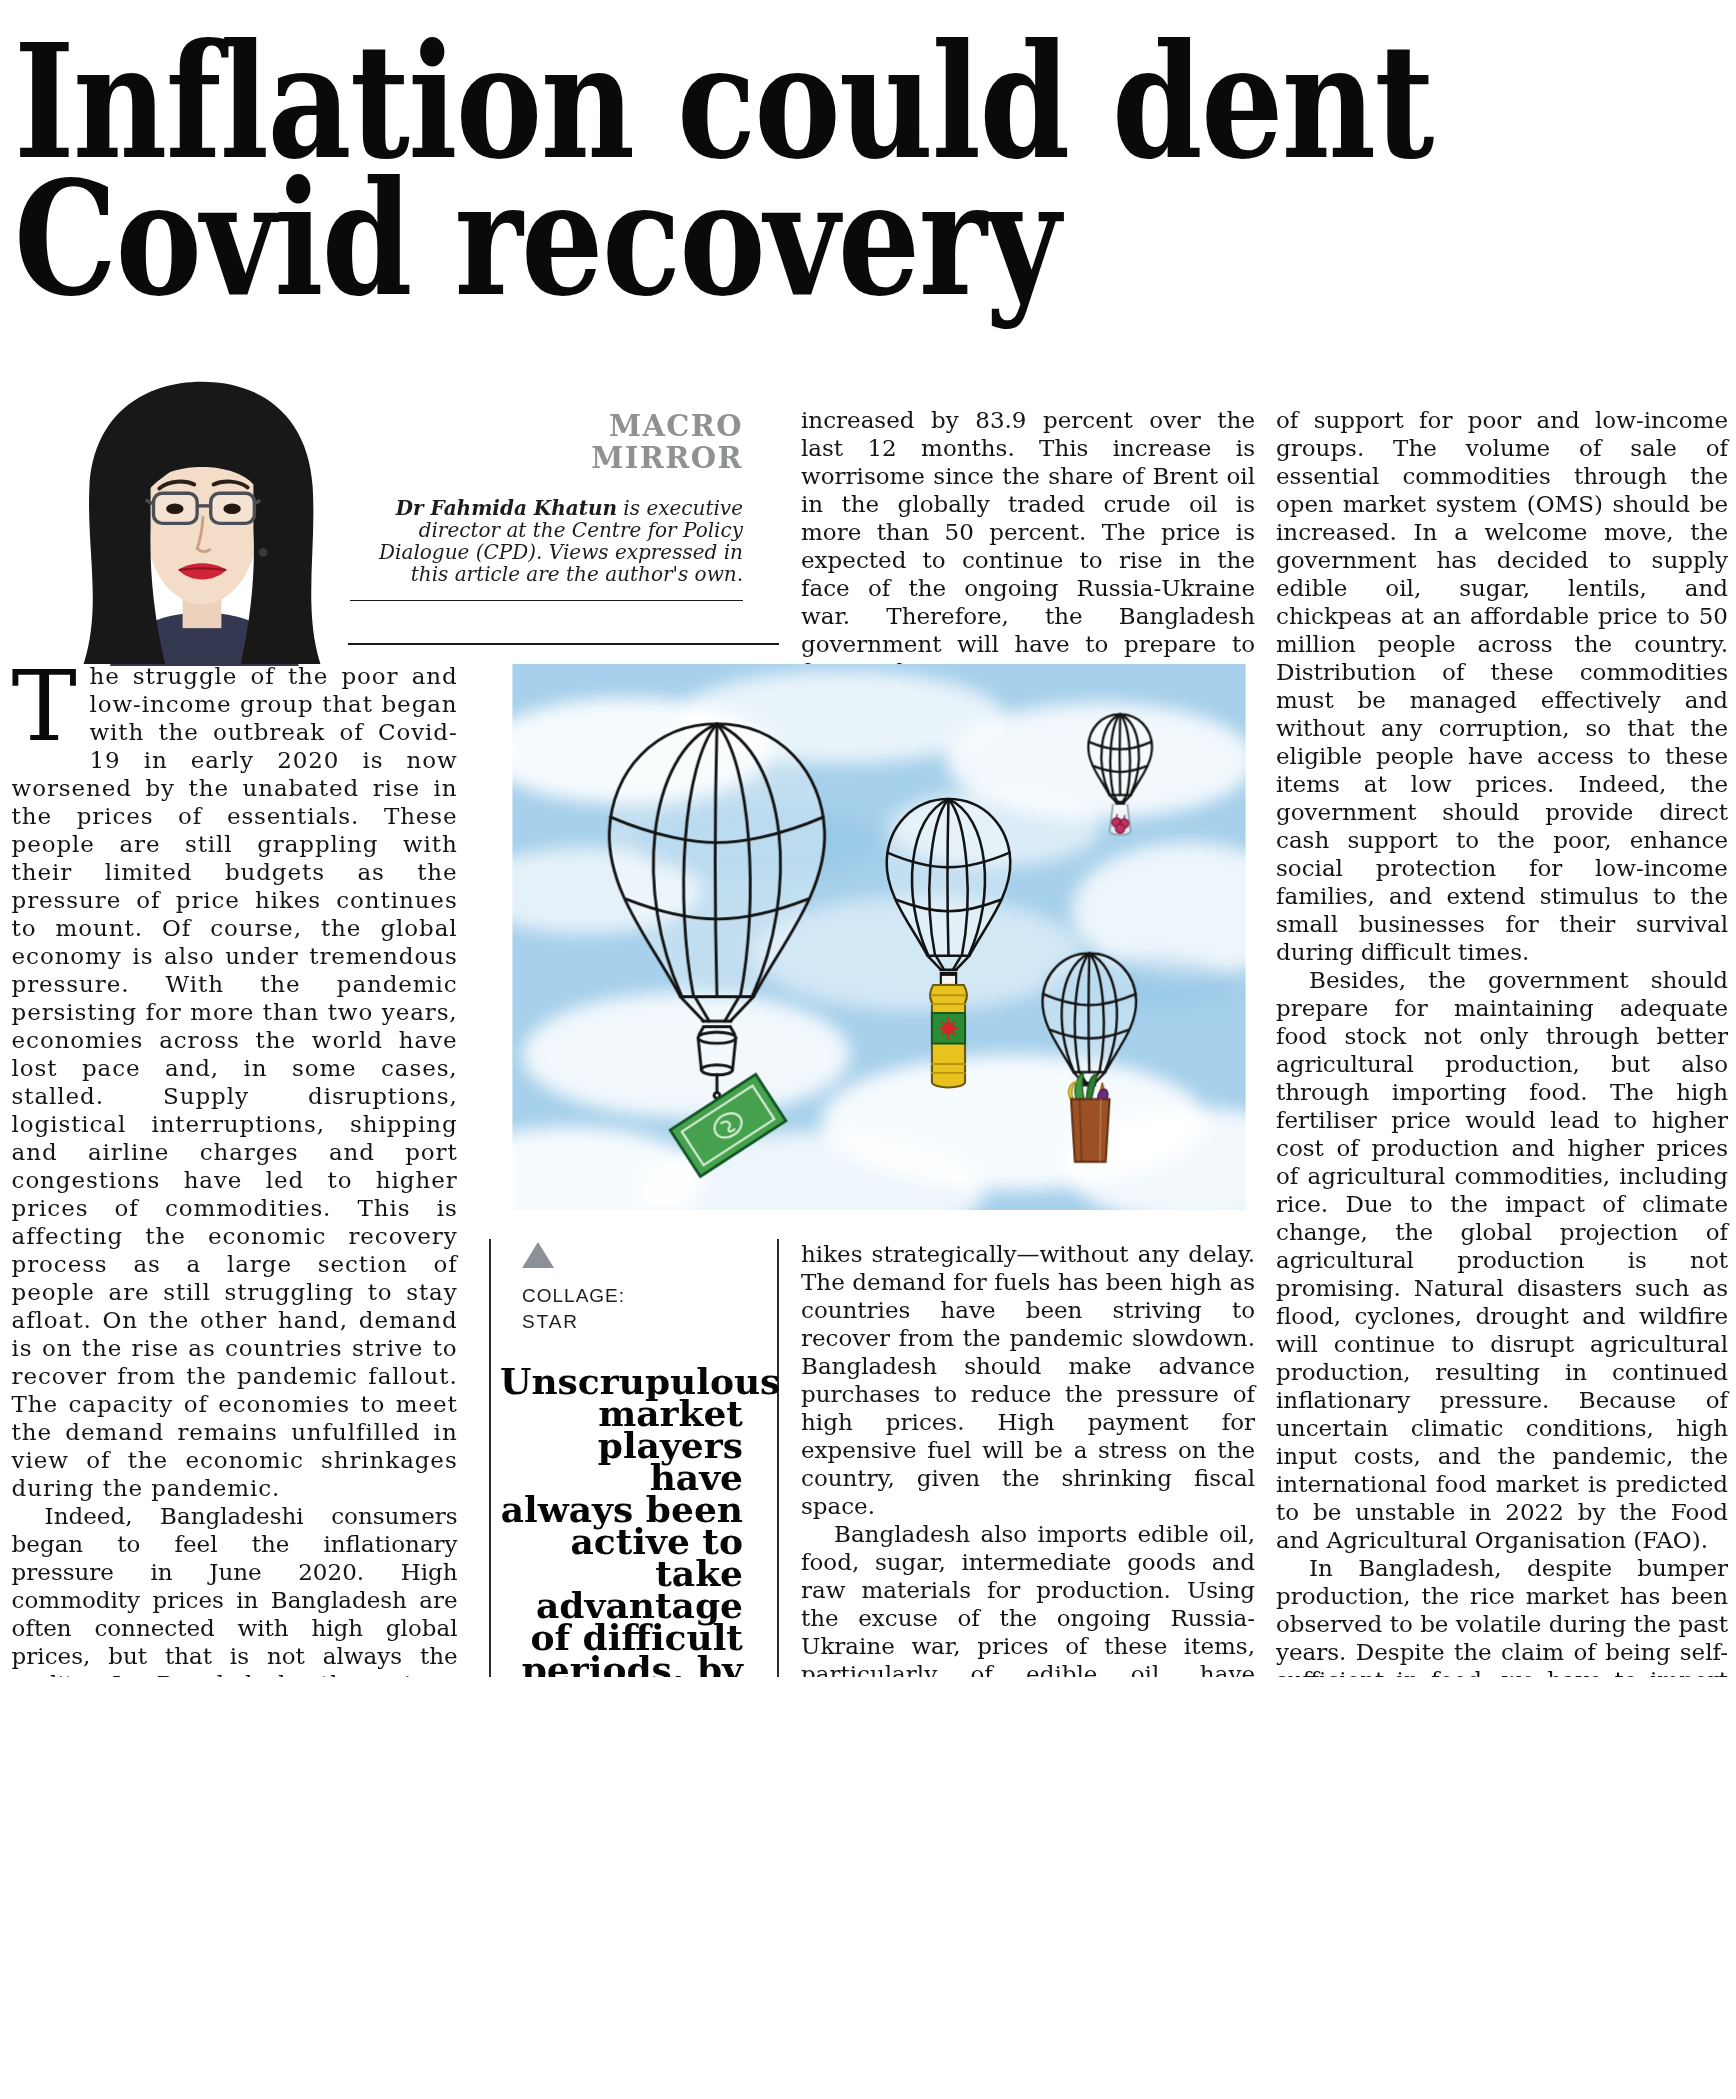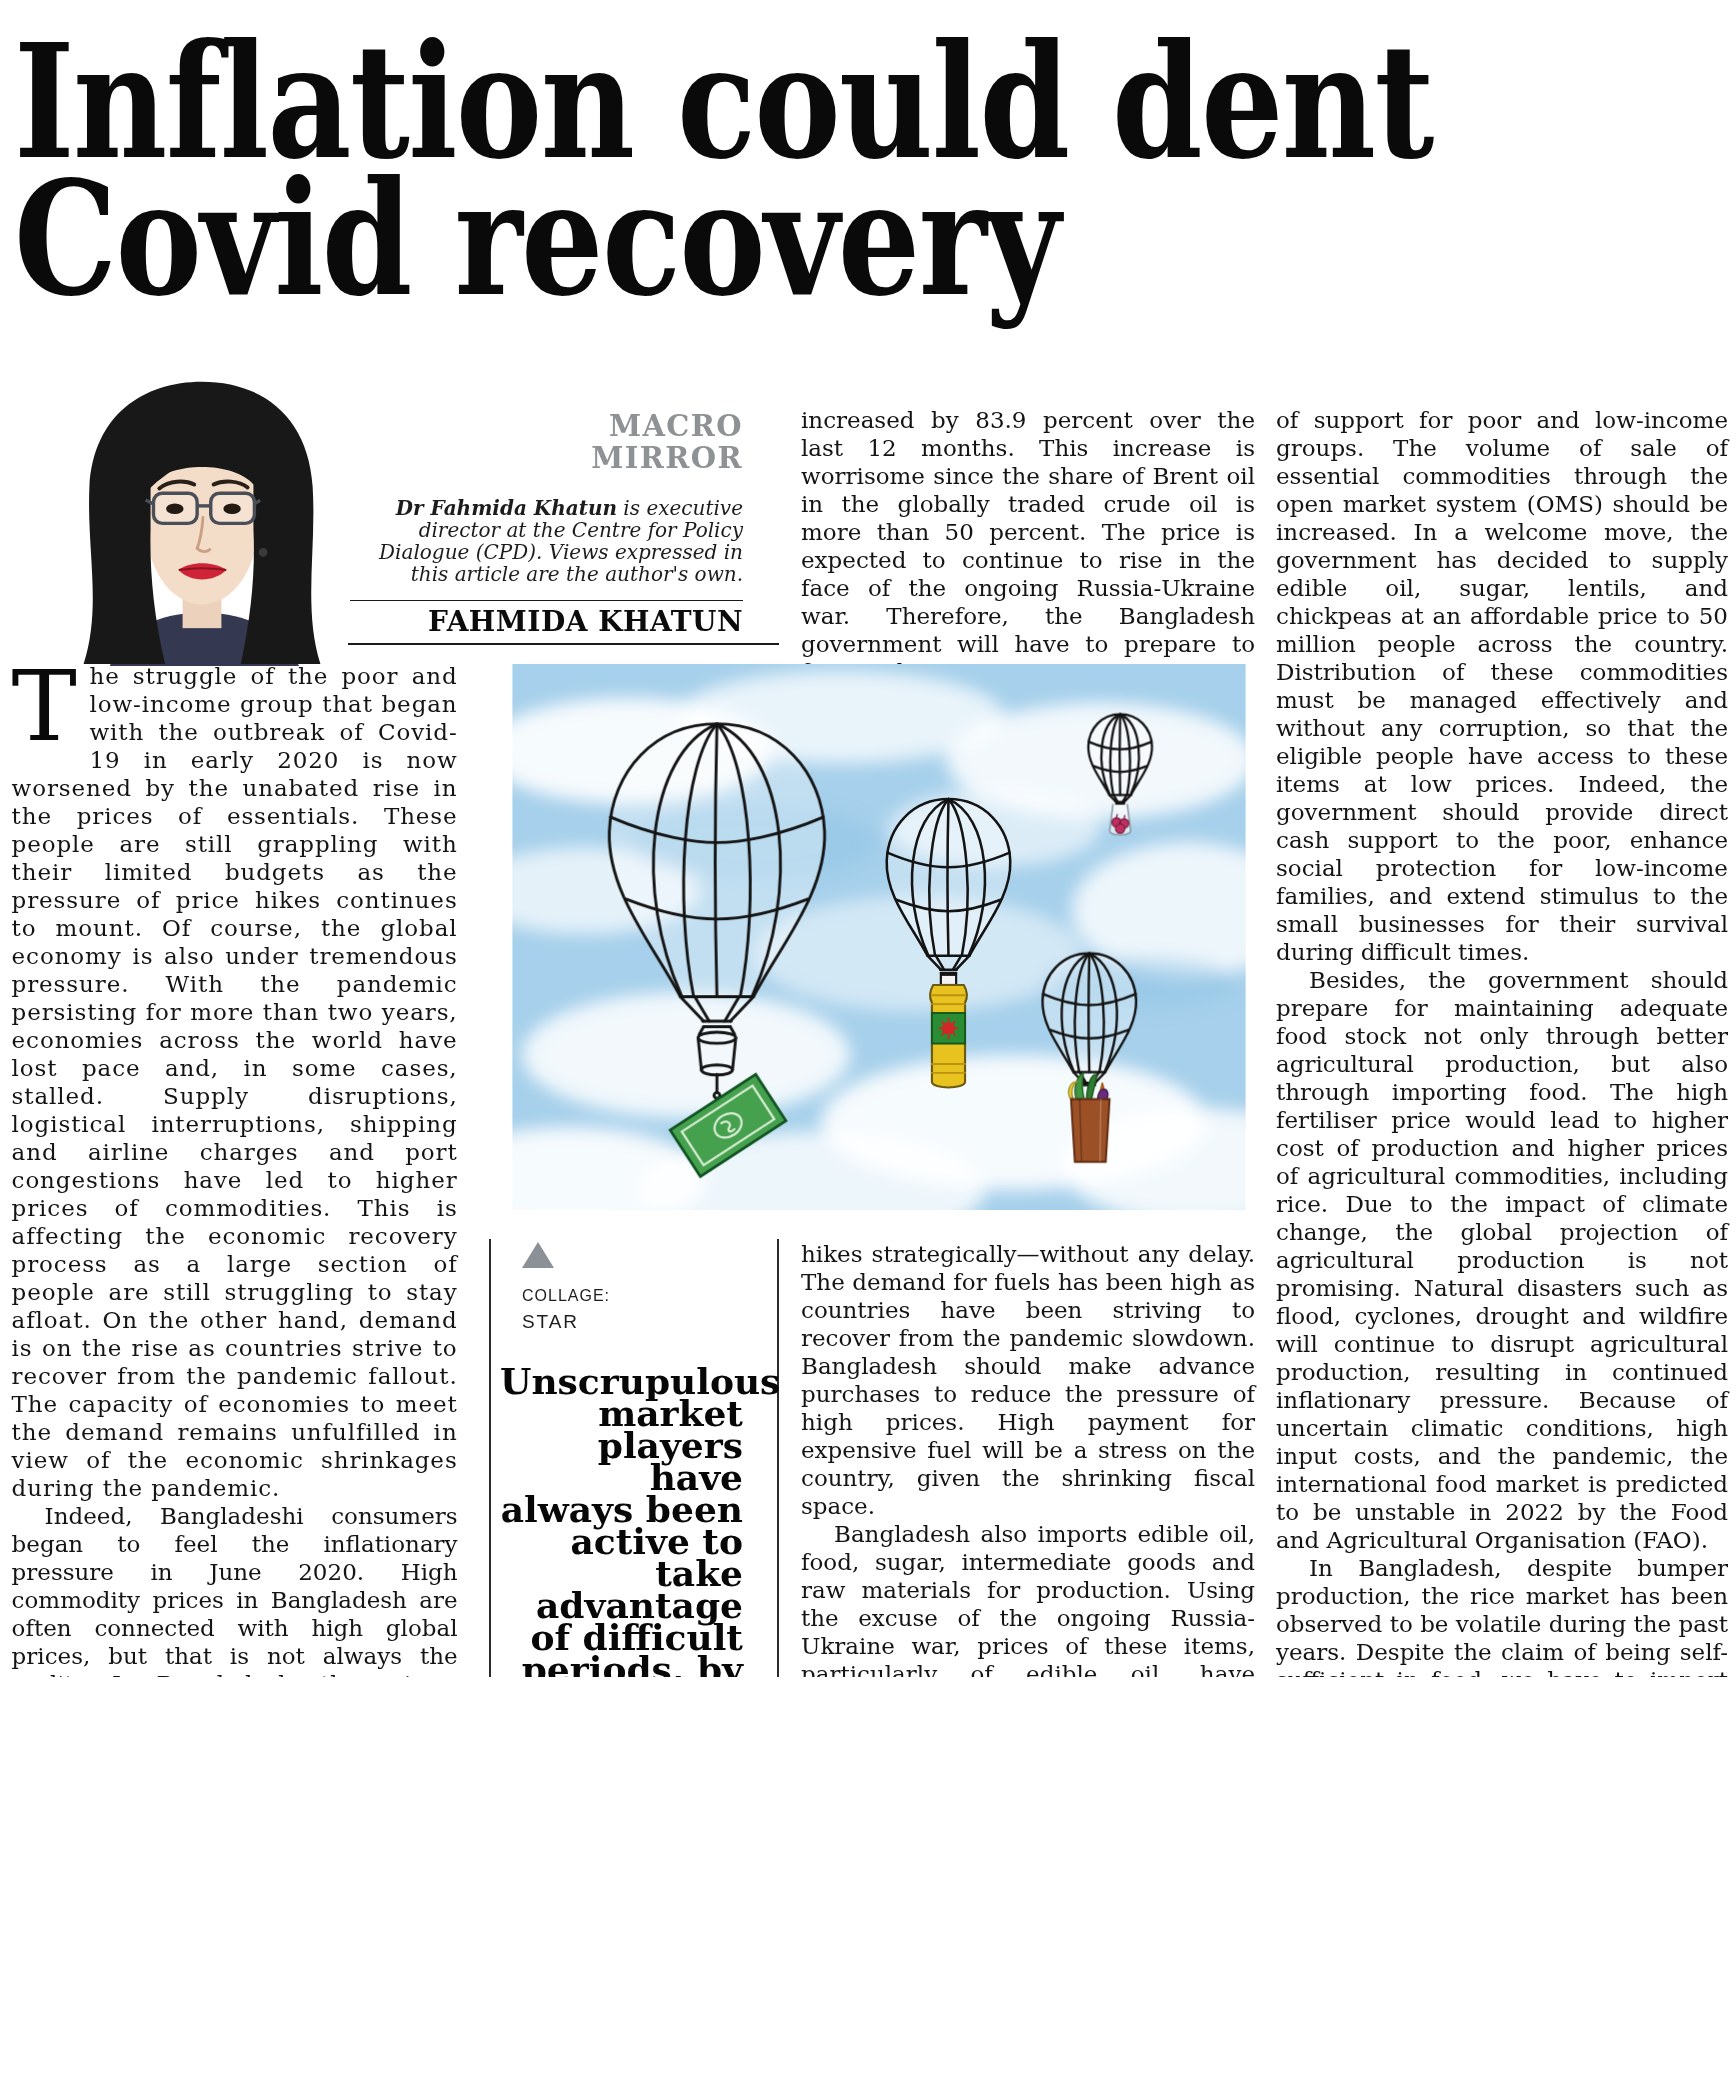--- a/index.html
+++ b/index.html
@@ -28,21 +28,21 @@
   #col1{left:11.6px;top:662px;width:446px;}
   #col2top{left:801px;top:406px;width:454px;}
   #col2bottom{left:801px;top:1240px;width:454px;}
   #col3{left:1276px;top:406px;width:452px;}
   
   .collage{position:absolute;left:512px;top:664px;width:734px;height:546px;}
   .caption{position:absolute;left:522px;top:1242px;width:222px;
      font-family:"Liberation Sans","DejaVu Sans",sans-serif;color:#1d1d1d;}
   .caption .tri{width:0;height:0;border-left:16.4px solid transparent;border-right:16.4px solid transparent;
      border-bottom:26px solid #8b9196;margin-bottom:15.4px;}
-  .caption .cap-label{font-size:16px;line-height:26px;letter-spacing:1px;}
+  .caption .cap-label{font-size:19px;line-height:26px;letter-spacing:1px;}
   .caption .cap-credit{font-size:19px;line-height:26px;font-weight:400;letter-spacing:1.9px;}
   
   .vrule{position:absolute;top:1239px;width:1.9px;height:860px;background:#2b2b2b;}
   #vruleL{left:489px;}
   #vruleR{left:777px;}
   .pullquote{position:absolute;left:500px;top:1365px;width:243px;text-align:right;
      font-weight:700;font-size:36px;line-height:32px;color:#070707;white-space:pre-line;}
   
   .portrait{position:absolute;left:56px;top:370px;width:292px;height:296px;}
 </style>
@@ -88,21 +88,20 @@
   </div>
 
   <div class="author-block">
     <div class="kicker">MACRO
 MIRROR</div>
     <div class="bio"><span class="bio-name">Dr Fahmida Khatun</span><span> is executive
 director at the Centre for Policy
 Dialogue (CPD). Views expressed in
 this article are the author's own.</span></div>
     <div class="author-rule-top"></div>
-    <div class="author-name">FAHMIDA KHATUN</div>
   </div>
   <div class="author-rule-bottom"></div>
 
   <div class="col" id="col1">
     <p class="tracked"><span class="dropcap">T</span><span>he struggle of the poor and low-income group that began with the outbreak of Covid-19 in early 2020 is now worsened by the unabated rise in the prices of essentials. These people are still grappling with their limited budgets as the pressure of price hikes continues to mount. Of course, the global economy is also under tremendous pressure. With the pandemic persisting for more than two years, economies across the world have lost pace and, in some cases, stalled. Supply disruptions, logistical interruptions, shipping and airline charges and port congestions have led to higher prices of commodities. This is affecting the economic recovery process as a large section of people are still struggling to stay afloat. On the other hand, demand is on the rise as countries strive to recover from the pandemic fallout. The capacity of economies to meet the demand remains unfulfilled in view of the economic shrinkages during the pandemic.</span></p>
     <p class="indent">Indeed, Bangladeshi consumers began to feel the inflationary pressure in June 2020. High commodity prices in Bangladesh are often connected with high global prices, but that is not always the reality. In Bangladesh, there is a tendency to blame external factors for high prices even if certain commodities do not have any connections with the global demand. As the country imports a few important commodities, higher prices of those will be passed onto the consumers. Unfortunately, such pass-through is reflected only in the case of price hike. When global prices decline, it does not get reflected in our domestic market. So, when global prices of fuels and other commodities go up, their prices in our domestic market are raised correspondingly, but the opposite does not happen. While importers pay less for their imports, the end consumers continue to pay the elevated prices.</p>
 
   </div>
 
   <div class="col" id="col2top">

